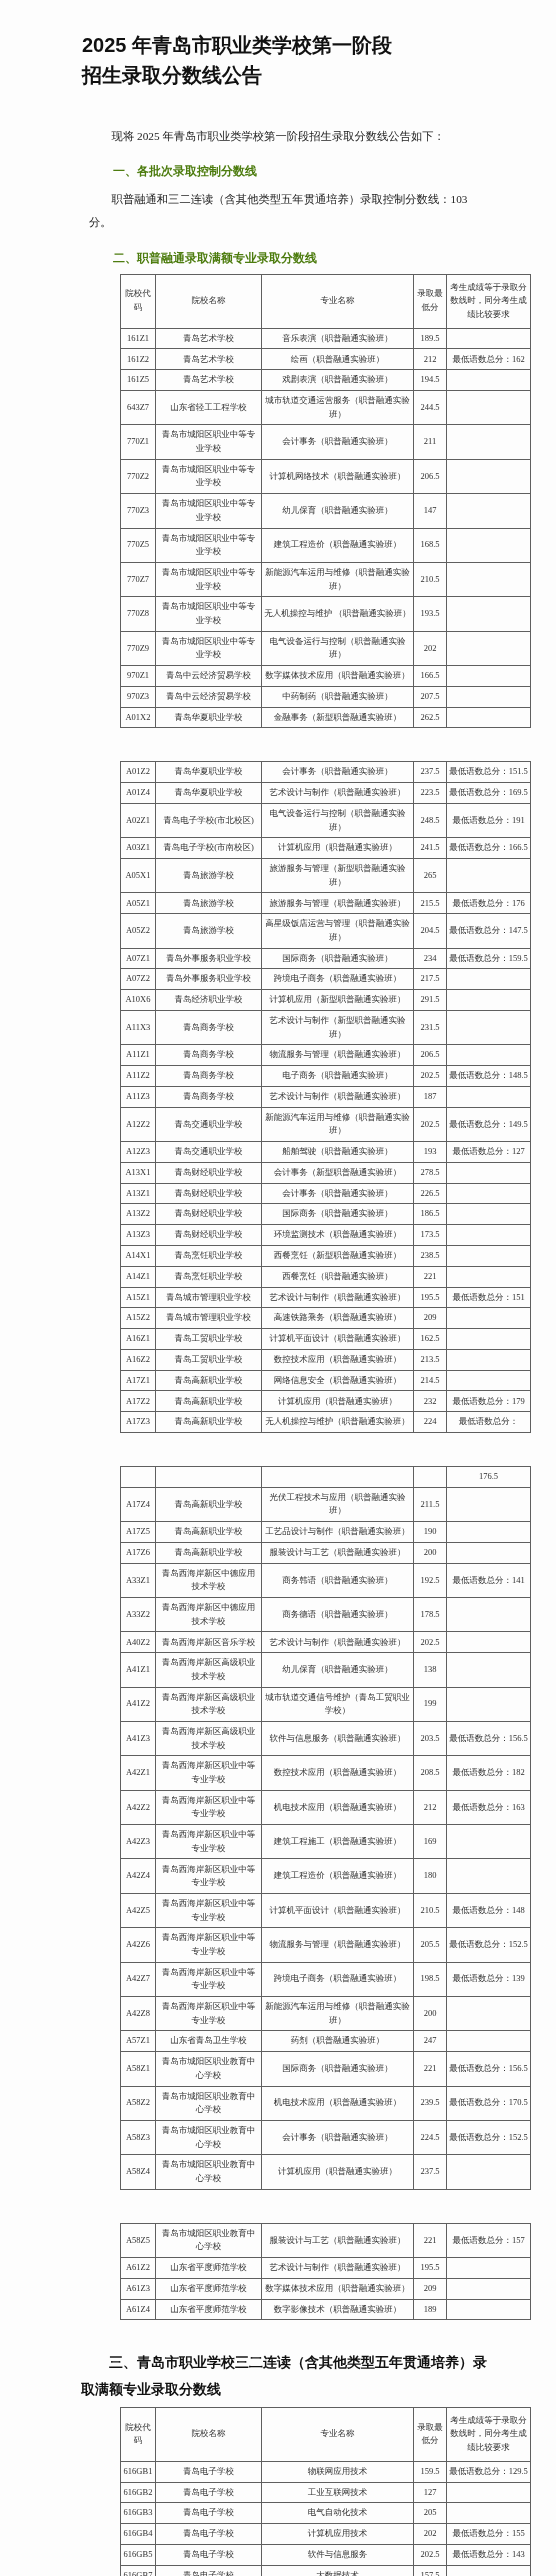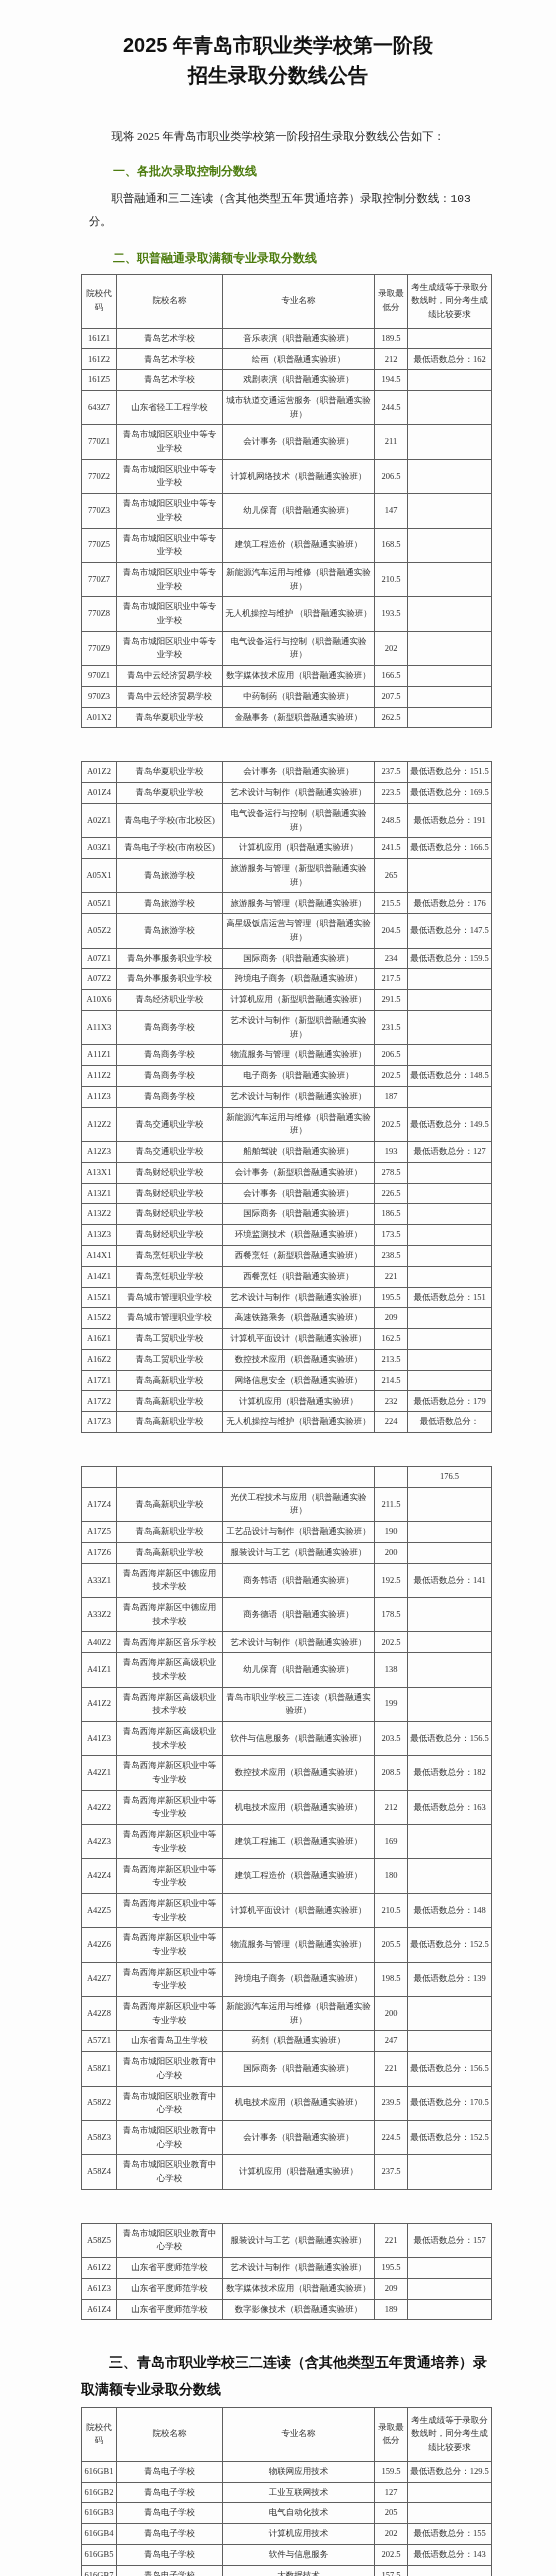--- a/index.html
+++ b/index.html
@@ -8,21 +8,20 @@
     width:556px;
     background:#fdfdfd;
     color:#2e2e2e;
     font-family:"Liberation Serif","DejaVu Serif",serif;
     -webkit-font-smoothing:antialiased;
   }
   .doc{width:556px;overflow:hidden;}
   .doc-title{
     margin:30px auto 0 auto;
     width:392px;
-    text-align:center;
     font-family:"Liberation Sans","DejaVu Sans",sans-serif;
     font-weight:bold;
     font-size:20px;
     line-height:1.52;
     color:#111;
   }
   .intro{
     margin:34px 72px 0 89px;
     font-size:11.3px;
     line-height:2.05;
@@ -37,36 +36,35 @@
     line-height:1.8;
     text-indent:2em;
     color:#4d7c0f;
   }
   .sec-body{
     margin:5.2px 72px 0 89px;
     font-size:11.3px;
     line-height:2.05;
     text-indent:2em;
     color:#222;
-    font-family:Liberation Mono, monospace;
   }
   .sec3-heading{
     margin:29px 62px 0 81px;
     font-family:"Liberation Sans","DejaVu Sans",sans-serif;
     font-weight:bold;
     font-size:14px;
     line-height:1.9;
     text-indent:2em;
     color:#111;
   }
   .score-table{
     border-collapse:collapse;
     table-layout:fixed;
     width:411px;
-    margin-left:81px;
+    margin-left:120px;
     font-size:8.5px;
     color:#2e2e2e;
   }
   .score-table.first-seg{margin-top:4.1px;}
   .score-table th,.score-table td{
     border:0.5px solid #5f5f5f;
     padding:3.1px 2.1px;
     text-align:center;
     vertical-align:middle;
     line-height:1.6;
@@ -547,21 +545,21 @@
           <td>A41Z1</td>
           <td>青岛西海岸新区高级职业技术学校</td>
           <td>幼儿保育（职普融通实验班）</td>
           <td>138</td>
           <td></td>
         </tr>
 
         <tr>
           <td>A41Z2</td>
           <td>青岛西海岸新区高级职业技术学校</td>
-          <td>青岛市职业学校三二连读（职普融通实验班）</td>
+          <td>城市轨道交通信号维护（青岛工贸职业学校）</td>
           <td>199</td>
           <td></td>
         </tr>
 
         <tr>
           <td>A41Z3</td>
           <td>青岛西海岸新区高级职业技术学校</td>
           <td>软件与信息服务（职普融通实验班）</td>
           <td>203.5</td>
           <td>最低语数总分：156.5</td>

